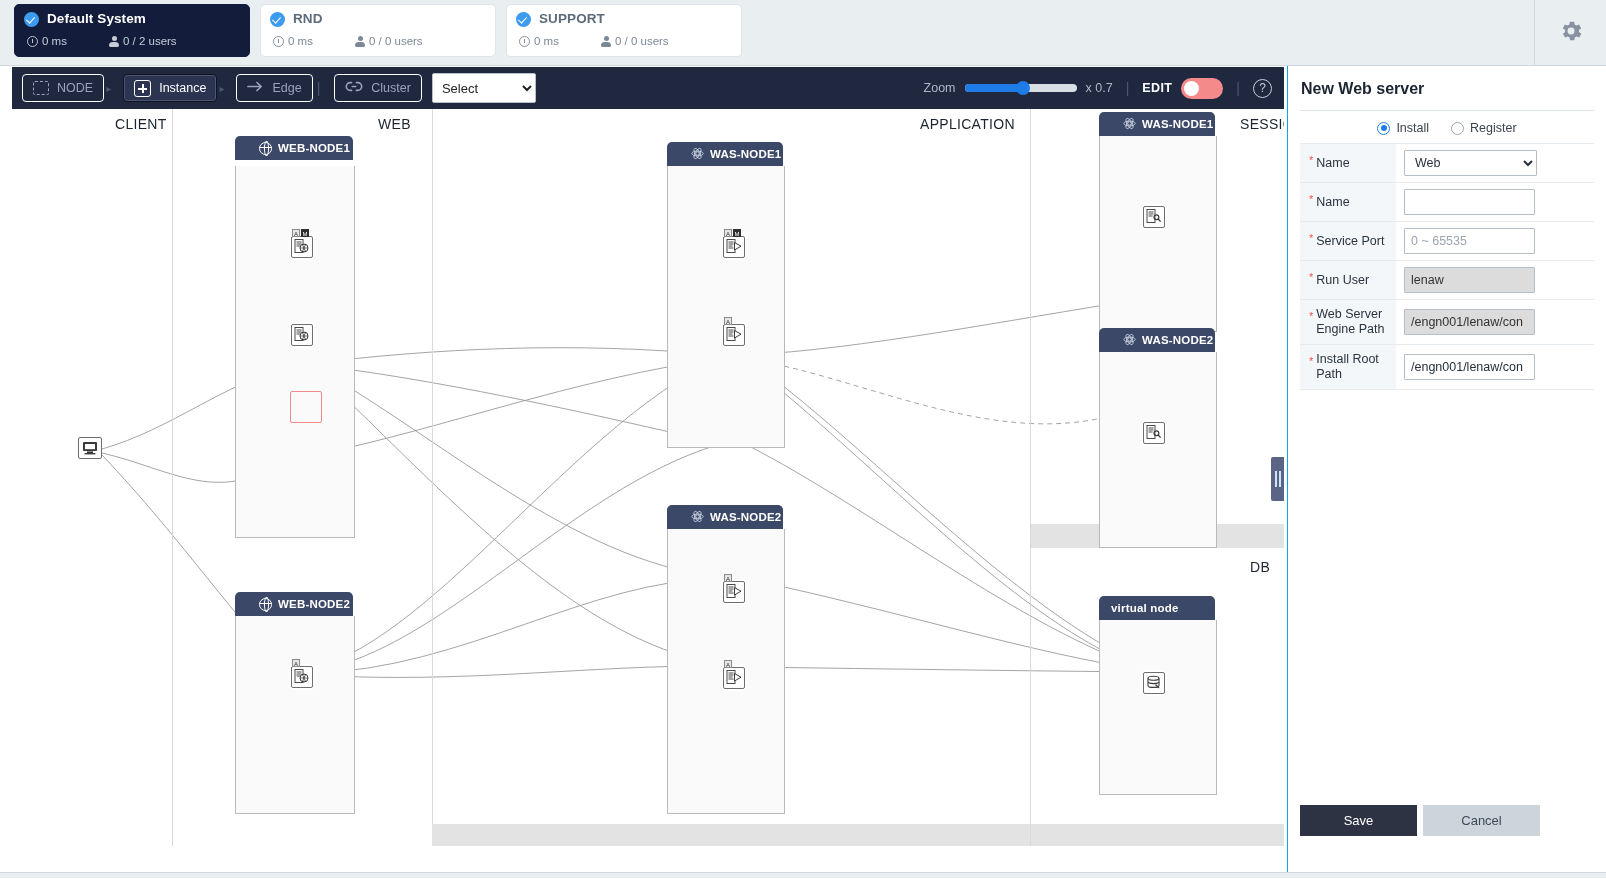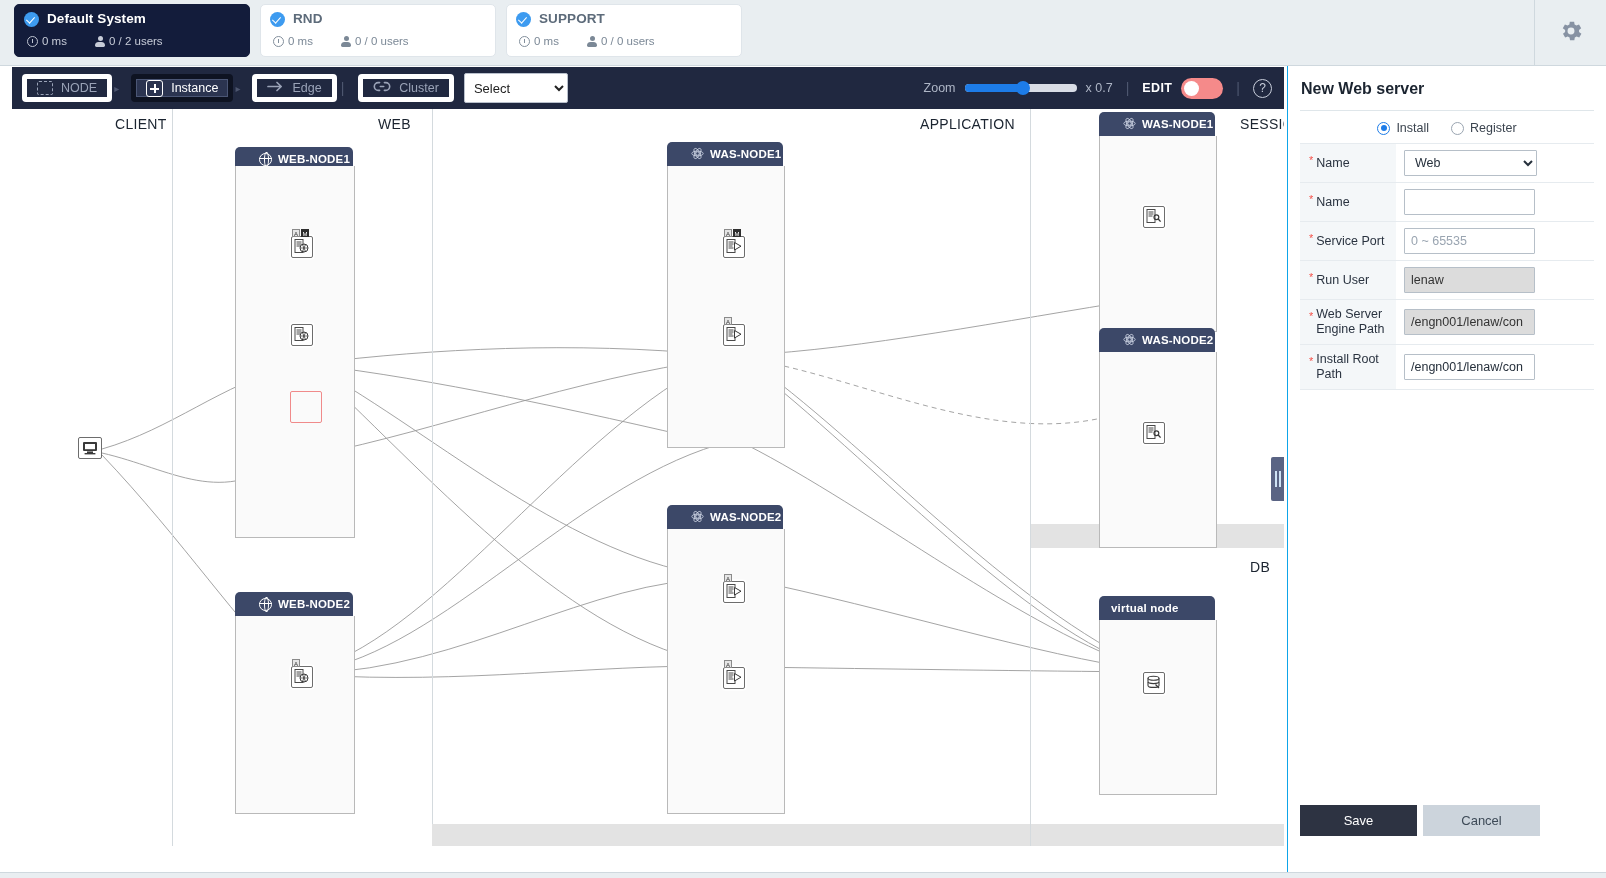--- a/index.html
+++ b/index.html
@@ -42,21 +42,21 @@
     width: 15px; height: 15px; border-radius: 50%;
     background: #3d9bf0; display: block;
   }
   .chk-icon::after {
     content: ""; position: absolute; left: 4px; top: 3px;
     width: 4px; height: 7px; border: solid #fff;
     border-width: 0 1.8px 1.8px 0; transform: rotate(42deg);
   }
   .sys-tab-meta {
     margin-top: 8px; padding-left: 2px;
-    display: flex; gap: 28px; font-size: 11.5px; color: #7b8896; text-align: center;
+    display: flex; gap: 42px; font-size: 11.5px; color: #7b8896; text-align: center;
   }
   .sys-tab.active .sys-tab-meta { color: #c7ccd8; }
   .meta-item { display: flex; align-items: center; gap: 4px; }
   .clock-ico {
     width: 11px; height: 11px; border: 1.4px solid currentColor; border-radius: 50%;
     position: relative; display: inline-block; opacity: .95;
   }
   .clock-ico::after {
     content:""; position:absolute; left:4px; top:2px; width:1.3px; height:4px;
     background: currentColor;
@@ -82,21 +82,21 @@
   
   .toolbar {
     position: absolute; left: 12px; top: 67px; width: 1272px; height: 42px;
     background: #202840;
     display: flex; align-items: center;
   }
   .tb-btn {
     height: 28px; margin-left: 10px; padding: 0 10px;
     display: flex; align-items: center; gap: 8px;
     color: #9aa3b7; font-size: 12.5px;
-    border: 5px solid #ffffff; border-radius: 4px;
+    border: 1px solid #ffffff; border-radius: 4px;
     background: transparent; cursor: pointer;
   }
   .tb-btn.sel {
     color: #ffffff; border-color: #0e1322; background: #2b3450;
     box-shadow: inset 0 0 0 1px #4b5675;
   }
   .tb-caret { color: #4d566f; font-size: 10px; margin: 0 2px; }
   .tb-div { color: #4d566f; font-size: 14px; margin: 0 4px; }
   .ico-node-dash {
     width: 16px; height: 14px; border: 1.6px dashed #9aa3b7; border-radius: 2px;
@@ -440,21 +440,21 @@
         <div class="col-div" style="left: 420px;"></div>
         <div class="zone-label" style="left: 908px; top: 7px;">APPLICATION</div>
         <div class="col-div" style="left: 1018px;"></div>
         <div class="zone-label" style="left: 1228px; top: 7px;">SESSION</div>
         <div class="zone-label" style="left: 1238px; top: 450px;">DB</div>
       </div>
     <div class="grey-band" style="left:420px; top:715px; width:598px; height:22px;"></div>
     <div class="grey-band" style="left:1019px; top:715px; width:253px; height:22px;"></div>
     <div class="grey-band" style="left:1019px; top:415px; width:253px; height:24px;"></div>
     <div id="node-layer">
-        <div class="node-head" style="left: 223px; top: 38px; width: 118px;">
+        <div class="node-head" style="left: 223px; top: 27px; width: 118px;">
           <span class="globe-ico"></span>
           <span>WEB-NODE1</span>
         </div>
         <div class="node-box" style="left: 223px; top: 57px; width: 120px; height: 372px;"></div>
         <div class="inst-ico" style="left: 279px; top: 127px;"><svg width="17" height="17" viewBox="0 0 17 17" style="margin:1px">
             <rect x="2" y="1.5" width="8" height="13" fill="#fff" stroke="#4a4a4a" stroke-width="1"></rect>
             <g stroke="#4a4a4a" stroke-width="1">
               <path d="M3.5 4h5M3.5 6h5M3.5 8h4"></path>
             </g>
             <circle cx="11" cy="10" r="4" fill="#fff" stroke="#3a3a3a" stroke-width="1"></circle>

